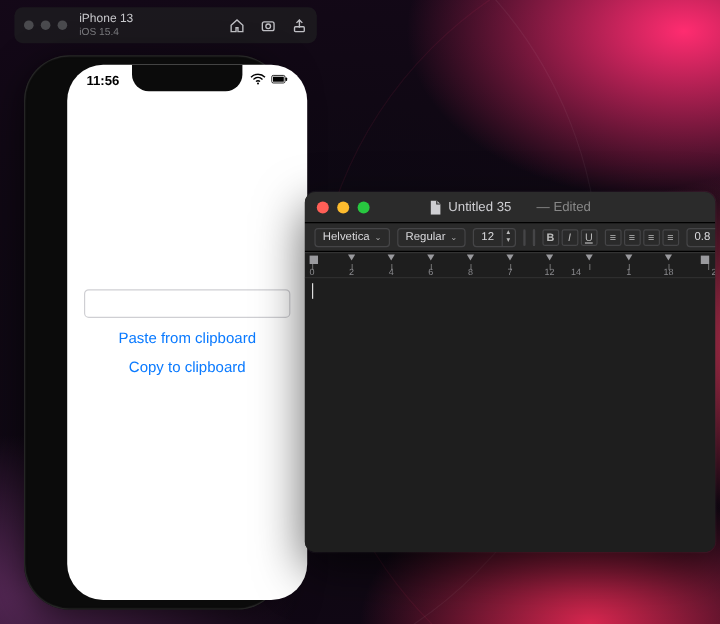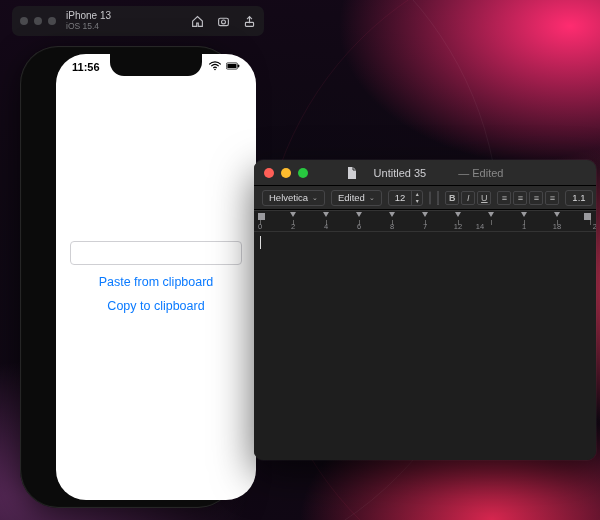--- a/index.html
+++ b/index.html
@@ -58,21 +58,21 @@
   .te {
     position:absolute; left:254px; top:160px; width:342px; height:300px;
     background:#1e1e1e; border-radius:9px; overflow:hidden;
     box-shadow:0 14px 40px rgba(0,0,0,.6), 0 0 0 1px rgba(255,255,255,.05);
     color:#d9d9dc; font-size:10.5px;
   }
   .te-title { height:26px; display:flex; align-items:center; justify-content:center; position:relative; background:#2b2b2b; border-bottom:1px solid #000; }
   .tlw { position:absolute; left:10px; top:8px; display:flex; gap:7px; }
   .tlw span { width:10px; height:10px; border-radius:50%; }
   .tlw .r{background:#ff5f57;} .tlw .y{background:#febc2e;} .tlw .g{background:#28c840;}
-  .te-title-text { display:flex; align-items:flex-end; gap:17px; color:#cfcfd3; font-size:11px;}
+  .te-title-text { display:flex; align-items:flex-end; gap:6px; color:#cfcfd3; font-size:11px;}
   .docicon { width:10px; height:12px; }
   .docicon svg { width:10px; height:12px; fill:#cfcfd3; }
   .te-toolbar {
     height:24px; background:#2a2a2a; display:flex; align-items:center; gap:6px; padding:0 8px;
     border-bottom:1px solid #000;
   }
   .sel { display:flex; align-items:center; gap:4px; background:#2a2a2a; border:1px solid #454547; border-radius:3px; height:16px; padding:0 6px; font-size:9.5px; color:#d9d9dc;}
   .numf { display:flex; align-items:center; border:1px solid #454547; border-radius:3px; height:16px; }
   .numf span { padding:0 6px; font-size:9.5px; }
   .stepper { display:flex; flex-direction:column; border-left:1px solid #454547; }
@@ -173,21 +173,21 @@
       <span class="muted">— Edited</span>
     </div>
   </div>
 
   <div class="te-toolbar">
     <div class="sel">
       <span>Helvetica</span>
         <span class="chev">⌄</span>
     </div>
     <div class="sel">
-      <span>Edited</span>
+      <span>Regular</span>
         <span class="chev">⌄</span>
     </div>
     <div class="numf">
       <span>12</span>
       <div class="stepper">
           <b>▴</b>
           <b>▾</b>
         </div>
     </div>
     <div class="sw blk"></div>
@@ -197,21 +197,21 @@
       <span style="font-style:italic">I</span>
       <span style="text-decoration:underline">U</span>
     </div>
     <div class="ig">
       <span>≡</span>
       <span>≡</span>
       <span>≡</span>
       <span>≡</span>
     </div>
     <div class="numf">
-      <span>1.1</span>
+      <span>0.8</span>
 
     </div>
 
   </div>
 
   <div class="ruler">
     <div class="bar"></div>
   <div class="tick" style="left: 6px;"></div>
       <div class="lbl" style="left: 6px;">0</div>
       <div class="tick" style="left: 39px;"></div>

